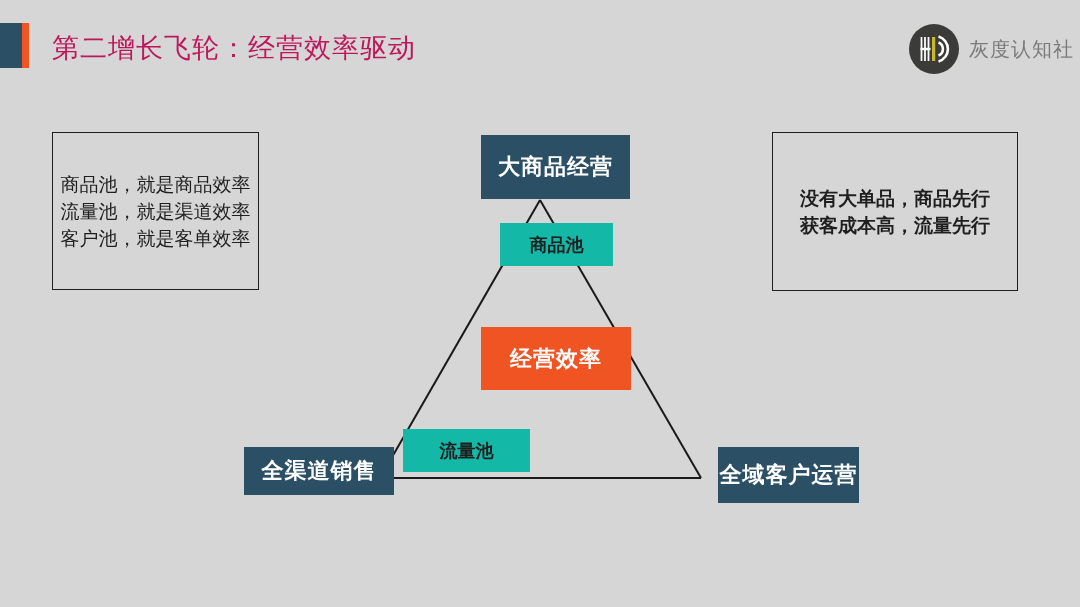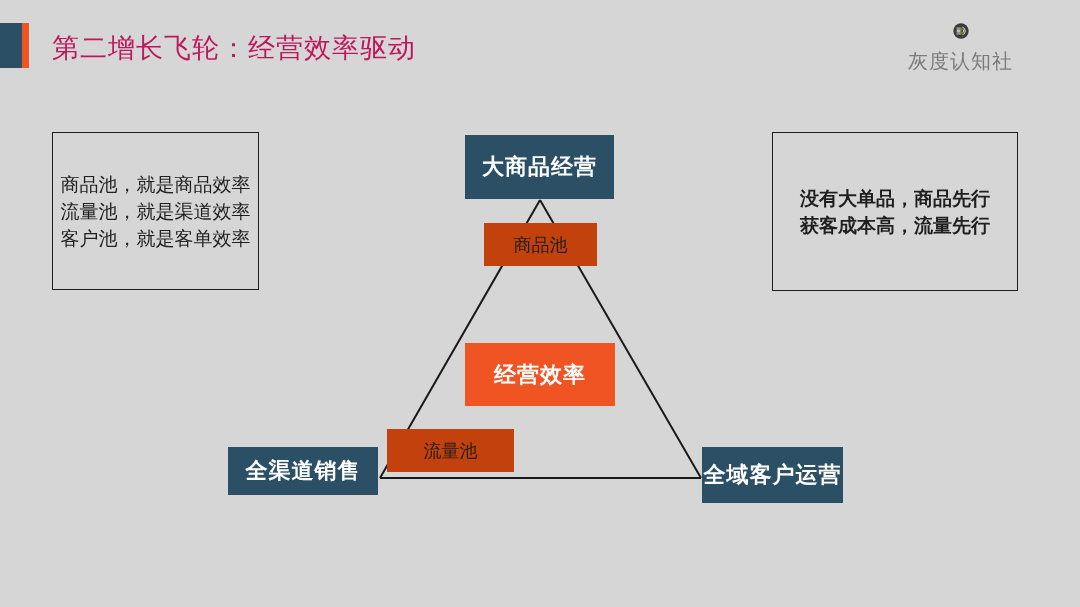--- a/index.html
+++ b/index.html
@@ -22,21 +22,21 @@
     position:absolute;left:22px;top:23px;width:7px;height:45px;
     background:#F05423;
   }
   .page-title{
     position:absolute;left:52px;top:30px;
     font-size:27px;font-weight:normal;color:#be185d;
     letter-spacing:1px;white-space:nowrap;
   }
   .brand{
     position:absolute;left:908px;top:23px;height:52px;
-    display:flex;align-items:center;gap:9px;flex-direction:column;
+    display:flex;align-items:center;gap:9px;
   }
   .brand-name{
     font-size:20px;color:#7B7B7B;letter-spacing:1px;white-space:nowrap;
   }
   
   .note-box{
     position:absolute;
     border:1.5px solid #1F1F1F;
     display:flex;flex-direction:column;justify-content:center;align-items:center;
     box-sizing:border-box;
@@ -45,28 +45,28 @@
   .note-right{left:772px;top:132px;width:246px;height:159px;font-weight:bold;}
   .note-line{
     font-size:19px;line-height:27px;color:#1F1F1F;white-space:nowrap;
   }
   
   .tri-svg{position:absolute;left:0;top:0;z-index:1;}
   
   .fly-box{
     position:absolute;z-index:2;
     display:flex;align-items:center;justify-content:center;
-    box-sizing:border-box;white-space:nowrap;
+    box-sizing:border-box;white-space:nowrap;margin-left:16px;
   }
   .dark-box{background:#2B5066;color:#FFFFFF;font-weight:bold;font-size:22px;letter-spacing:1px;}
   .orange-box{background:#F05423;color:#FFFFFF;font-weight:bold;font-size:22px;letter-spacing:1px;}
-  .pool-box{background:#c2410c;color:#1F1F1F;font-size:18px;}
+  .pool-box{background:#14b8a6;color:#1F1F1F;font-size:18px;font-weight:bold;}
   .box-top{left:465px;top:135px;width:149px;height:64px;}
   .box-product{left:484px;top:223px;width:113px;height:43px;}
-  .box-center{left:465px;top:343px;width:150px;height:63px;}
+  .box-center{left:465px;top:327px;width:150px;height:63px;}
   .box-traffic{left:387px;top:429px;width:127px;height:43px;}
   .box-customer{left:579px;top:429px;width:113px;height:43px;}
   .box-bleft{left:228px;top:447px;width:150px;height:48px;}
   .box-bright{left:702px;top:447px;width:141px;height:56px;}
 </style>
 </head>
 <body>
 
 <div class="slide">
 

